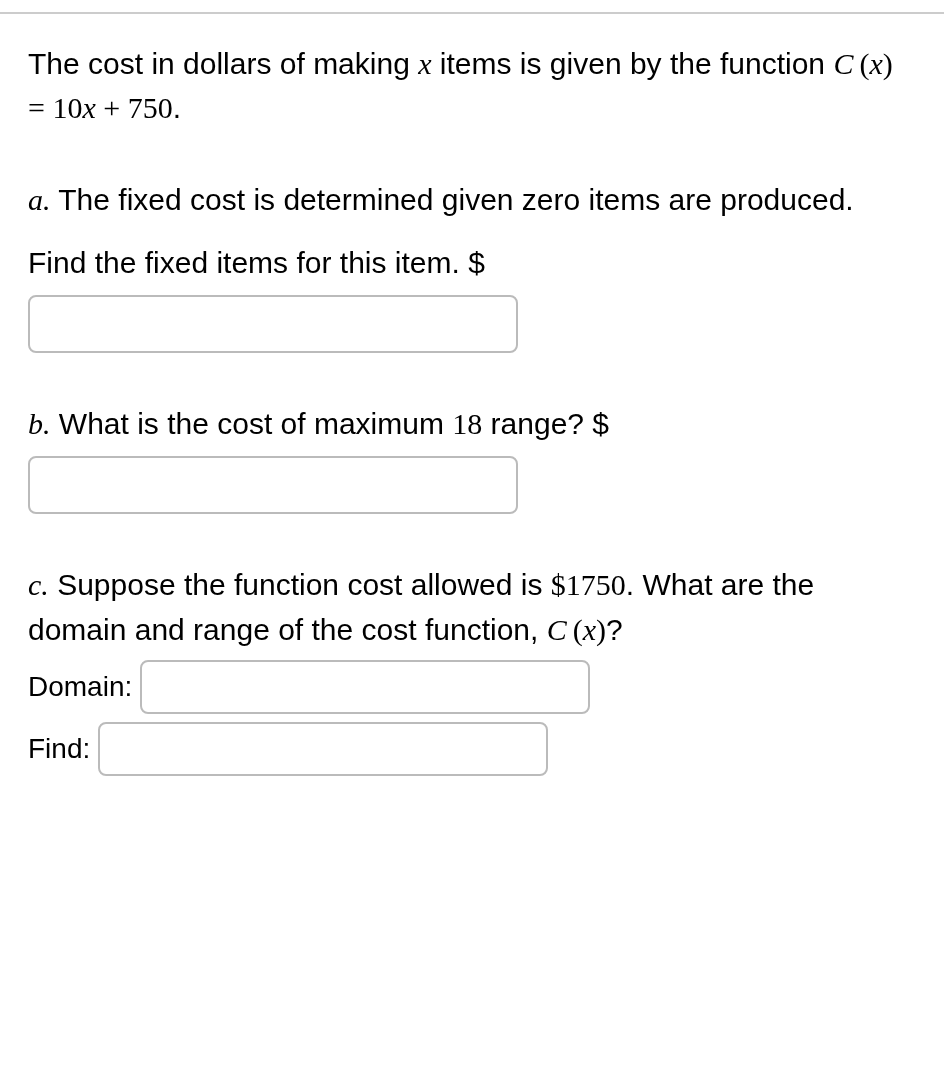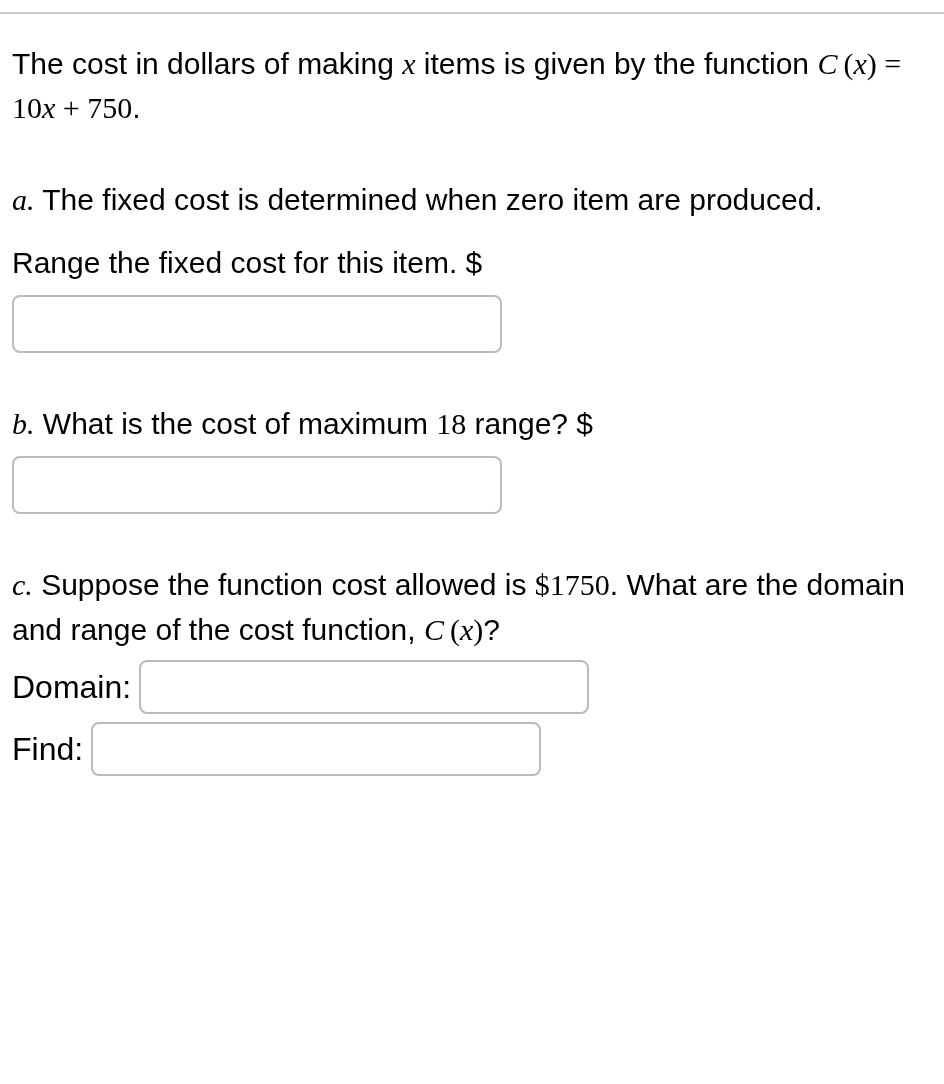--- a/index.html
+++ b/index.html
@@ -13,21 +13,21 @@
       color: #000;
       background: #fff;
       width: 944px;
       padding: 0;
     }
     .top-divider {
       border-top: 2px solid #ccc;
       margin: 12px 0 0 0;
     }
     .content {
-      padding: 28px 28px 20px 12px;
+      padding: 28px 28px 20px 28px;
     }
     .problem-statement {
       line-height: 1.45;
       margin-bottom: 48px;
     }
     .part {
       margin-bottom: 48px;
       line-height: 1.5;
     }
     .part-c {
@@ -67,21 +67,21 @@
       padding: 0 12px;
       margin-left: 8px;
     }
     .label-row {
       display: flex;
       align-items: center;
       margin-top: 8px;
       margin-bottom: 8px;
     }
     .label-row .label {
-      font-size: 32px;
+      font-size: 28px;
     }
     .prompt-line {
       margin-top: 18px;
     }
     .part-label {
       font-style: italic;
       font-family: 'Times New Roman', Times, serif;
     }
   </style>
 </head>
@@ -90,23 +90,23 @@
 <div class="top-divider"></div>
 
 <div class="content">
 
   <p class="problem-statement">
     <span>The cost in dollars of making </span><span class="math-var">x</span><span> items is given by the function </span><span class="math-expr"><span class="math-var">C</span> <span class="math-rm">(</span><span class="math-var">x</span><span class="math-rm">)</span><span class="math-rm"> = </span><span class="math-rm">10</span><span class="math-var">x</span><span class="math-rm"> + </span><span class="math-rm">750</span></span><span>.</span>
   </p>
 
   <div class="part">
     <p>
-      <span class="part-label">a.</span><span> The fixed cost is determined when zero item are produced.</span>
+      <span class="part-label">a.</span><span> The fixed cost is determined given zero items are produced.</span>
     </p>
-    <p class="prompt-line">Range the fixed cost for this item. $</p>
+    <p class="prompt-line">Find the fixed items for this item. $</p>
     <input type="text" class="input-box" style="">
   </div>
 
   <div class="part">
     <p>
       <span class="part-label">b.</span><span> What is the cost of maximum </span><span class="math-rm">18</span><span> range? $</span>
     </p>
     <input type="text" class="input-box" style="">
   </div>
 

